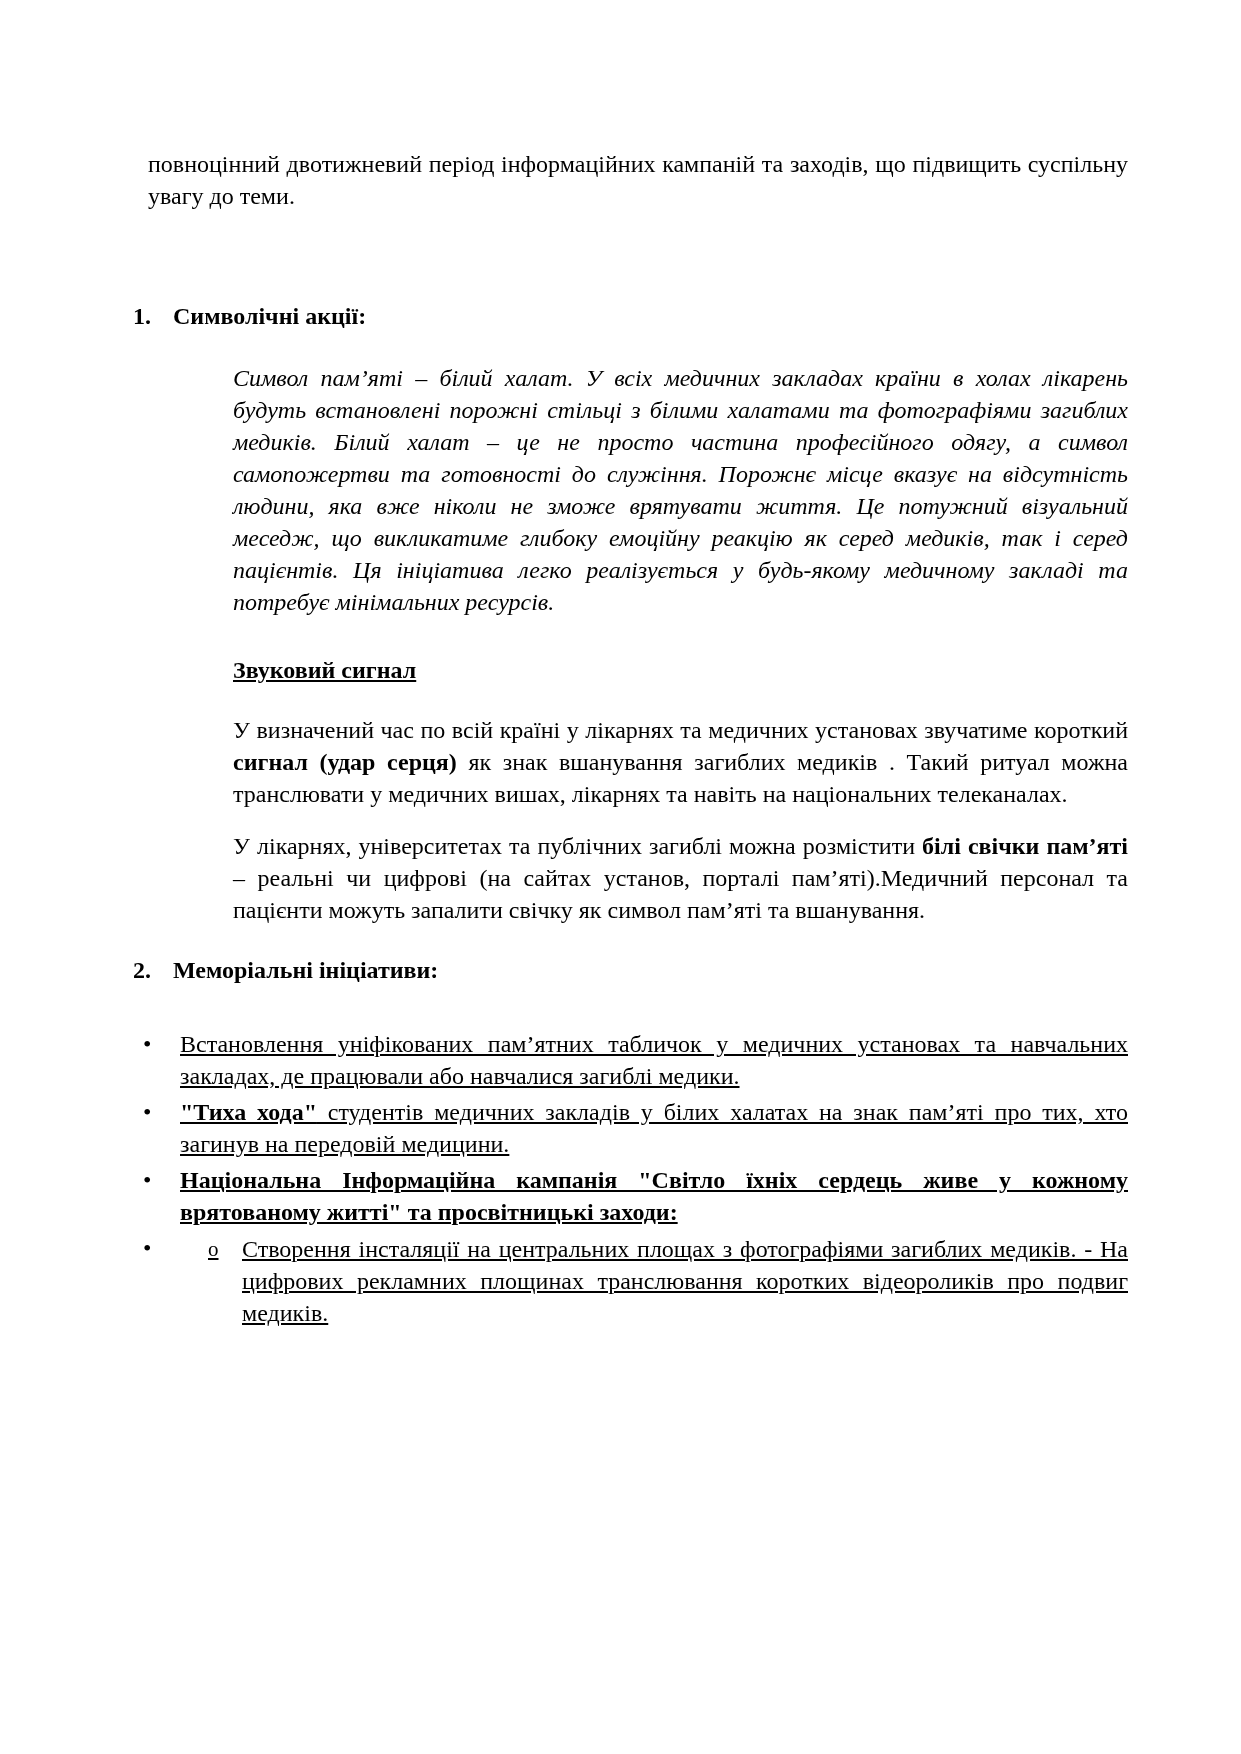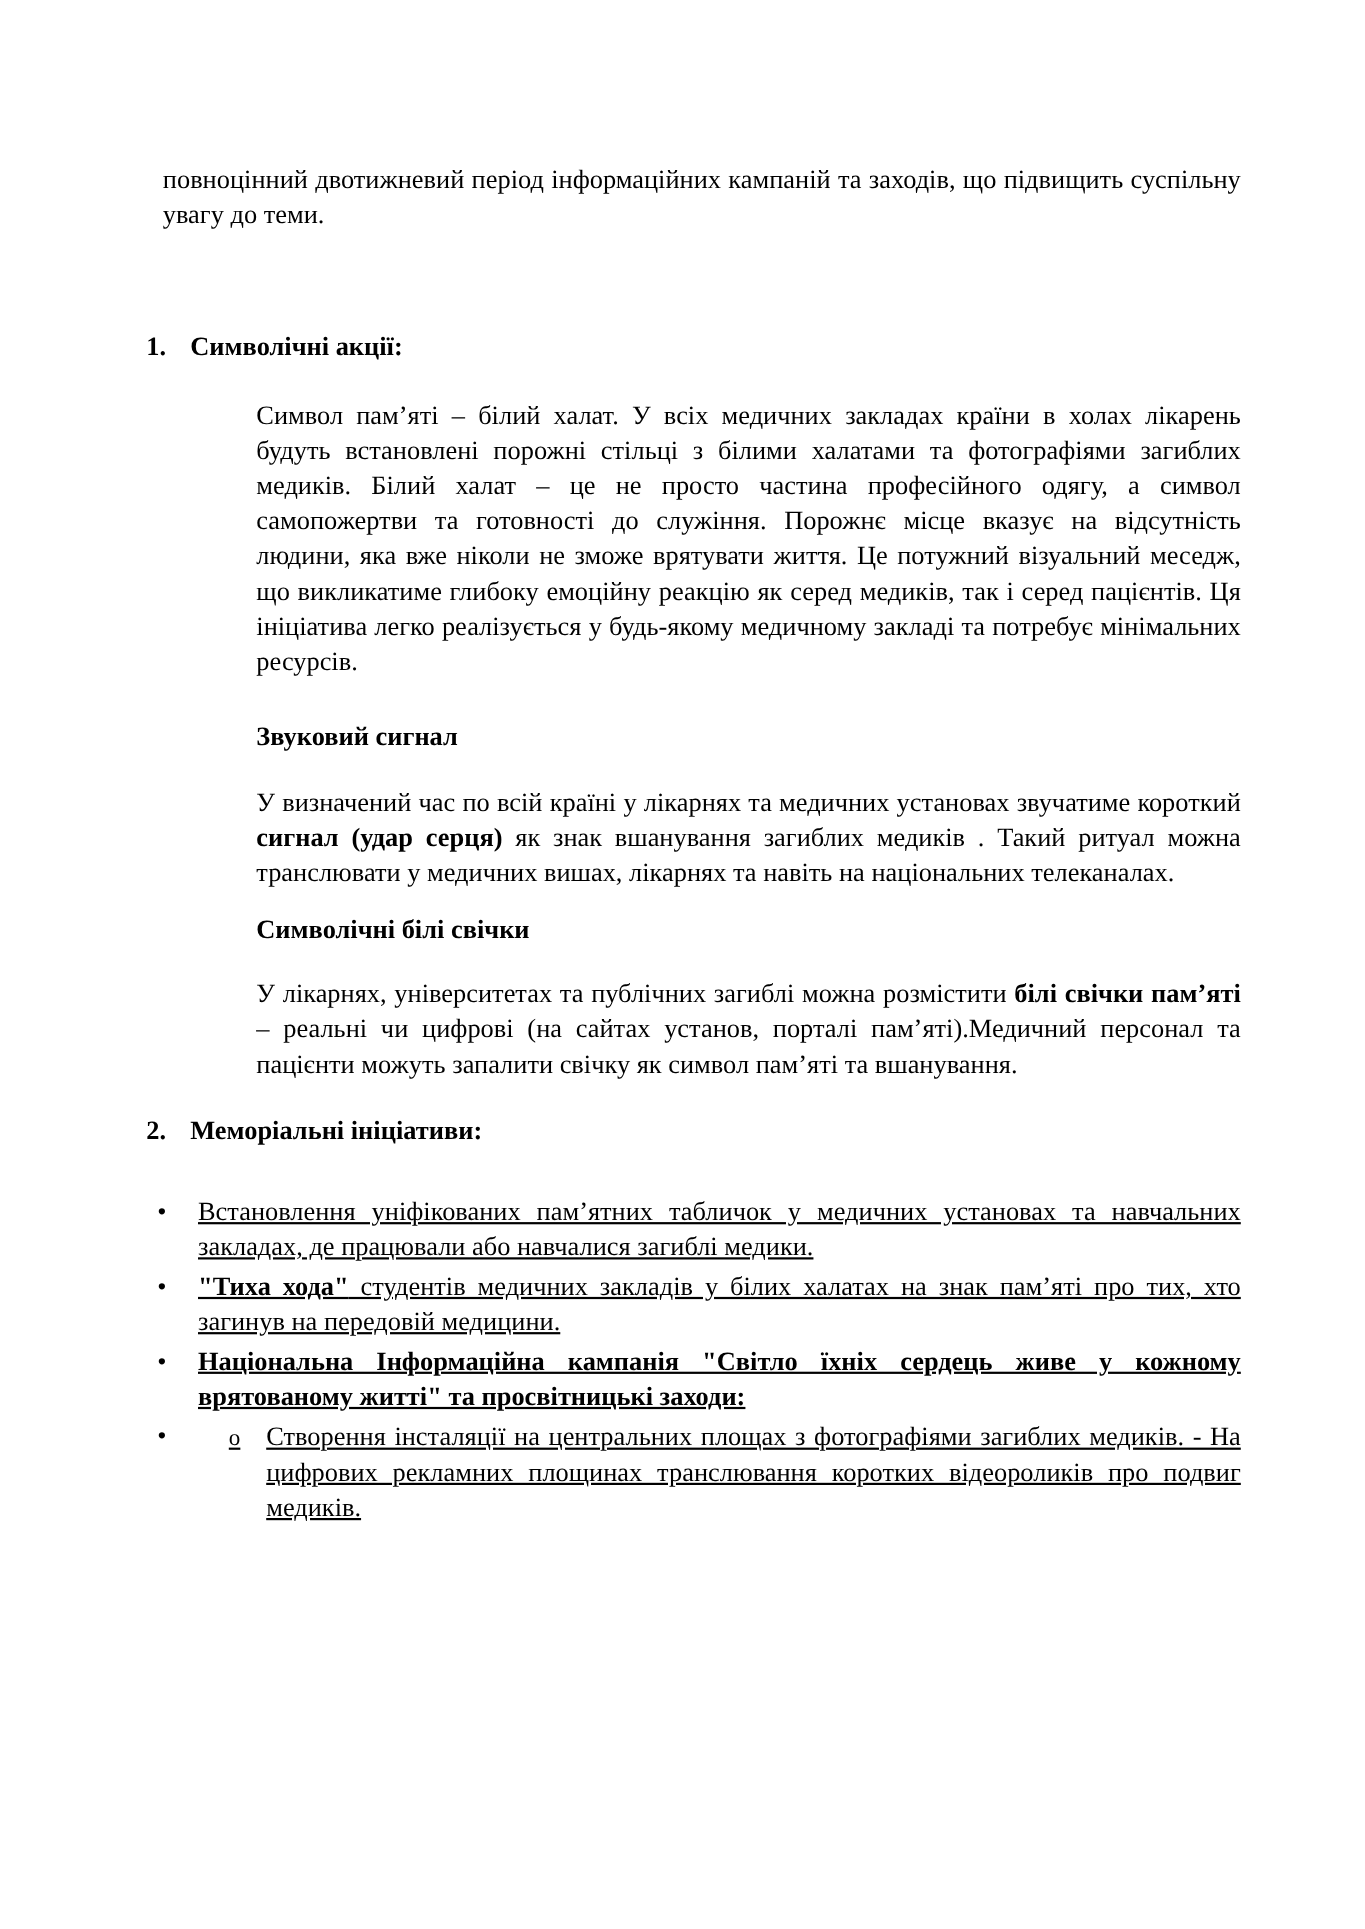--- a/index.html
+++ b/index.html
@@ -37,23 +37,23 @@
     margin-left: -15px;
     margin-bottom: 30px;
   }
   .num-item .num {
     flex: none;
     width: 40px;
   }
   .indented {
     margin-left: 85px;
   }
-  .p-symbol     { margin-bottom: 36px; }
+  .p-symbol     { margin-bottom: 36px; font-style: italic; }
   .sub-heading  { font-weight: bold; margin: 0 0 28px 0; }
-  .sub-heading.indented { margin-left: 85px; }
+  .sub-heading.indented { margin-left: 85px; text-decoration: underline; }
   .p-sound      { margin-bottom: 20px; }
   .sub-heading-2{ margin-bottom: 26px; }
   .p-candles    { margin-bottom: 28px; }
   .num-item-2   { margin-bottom: 42px; }
   ul.bullets {
     list-style: none;
     margin: 0;
     padding: 0;
   }
   ul.bullets > li {
@@ -98,21 +98,20 @@
     <span class="num">1.</span>
     <span class="num-label">Символічні акції:</span>
   </div>
 
   <p class="para indented p-symbol">Символ пам’яті – білий халат. У всіх медичних закладах країни в холах лікарень будуть встановлені порожні стільці з білими халатами та фотографіями загиблих медиків. Білий халат – це не просто частина професійного одягу, а символ самопожертви та готовності до служіння. Порожнє місце вказує на відсутність людини, яка вже ніколи не зможе врятувати життя. Це потужний візуальний меседж, що викликатиме глибоку емоційну реакцію як серед медиків, так і серед пацієнтів. Ця ініціатива легко реалізується у будь-якому медичному закладі та потребує мінімальних ресурсів.</p>
 
   <p class="para sub-heading indented">Звуковий сигнал</p>
 
   <p class="para indented p-sound"><span>У визначений час по всій країні у лікарнях та медичних установах звучатиме короткий </span><span class="bold">сигнал (удар серця)</span><span> як знак вшанування загиблих медиків . Такий ритуал можна транслювати у медичних вишах, лікарнях та навіть на національних телеканалах.</span></p>
 
-  <p class="para sub-heading sub-heading-2 indented">Символічні білі свічки</p>
 
   <p class="para indented p-candles"><span>У лікарнях, університетах та публічних загиблі можна розмістити </span><span class="bold">білі свічки пам’яті</span><span> – реальні чи цифрові (на сайтах установ, порталі пам’яті).Медичний персонал та пацієнти можуть запалити свічку як символ пам’яті та вшанування.</span></p>
 
   <div class="num-item num-item-2">
     <span class="num">2.</span>
     <span class="num-label">Меморіальні ініціативи:</span>
   </div>
 
   <ul class="bullets">
     <li>

